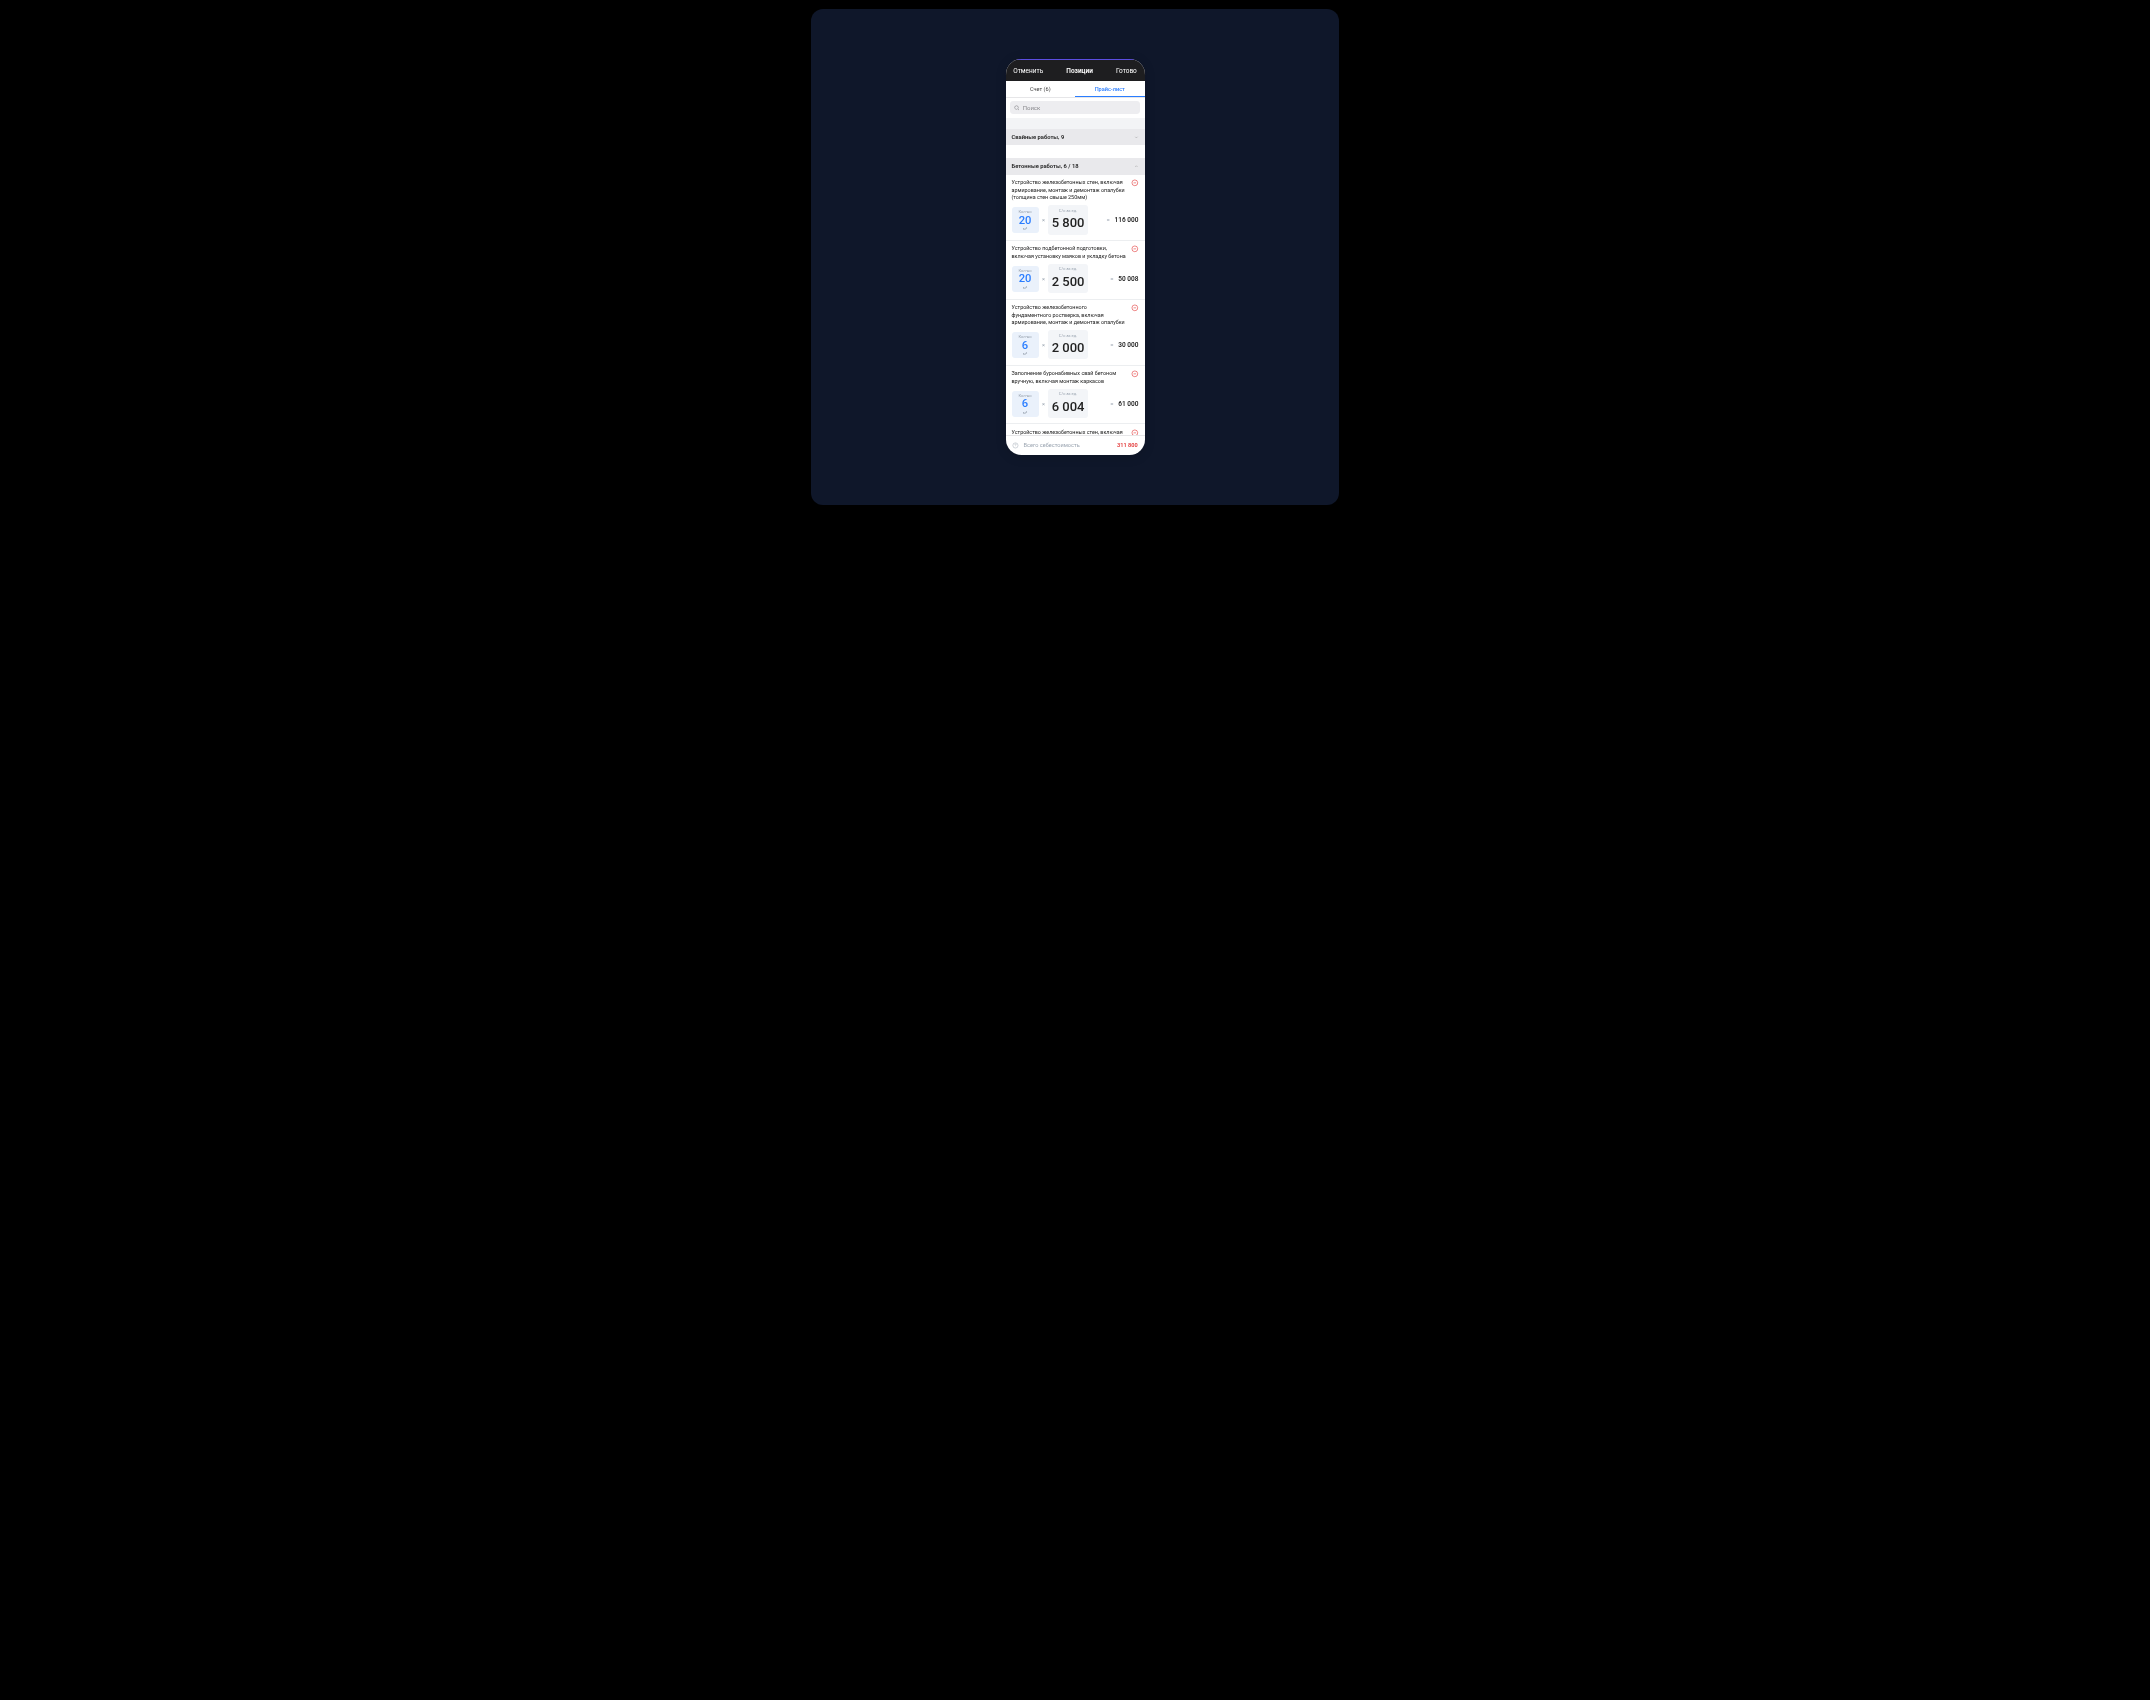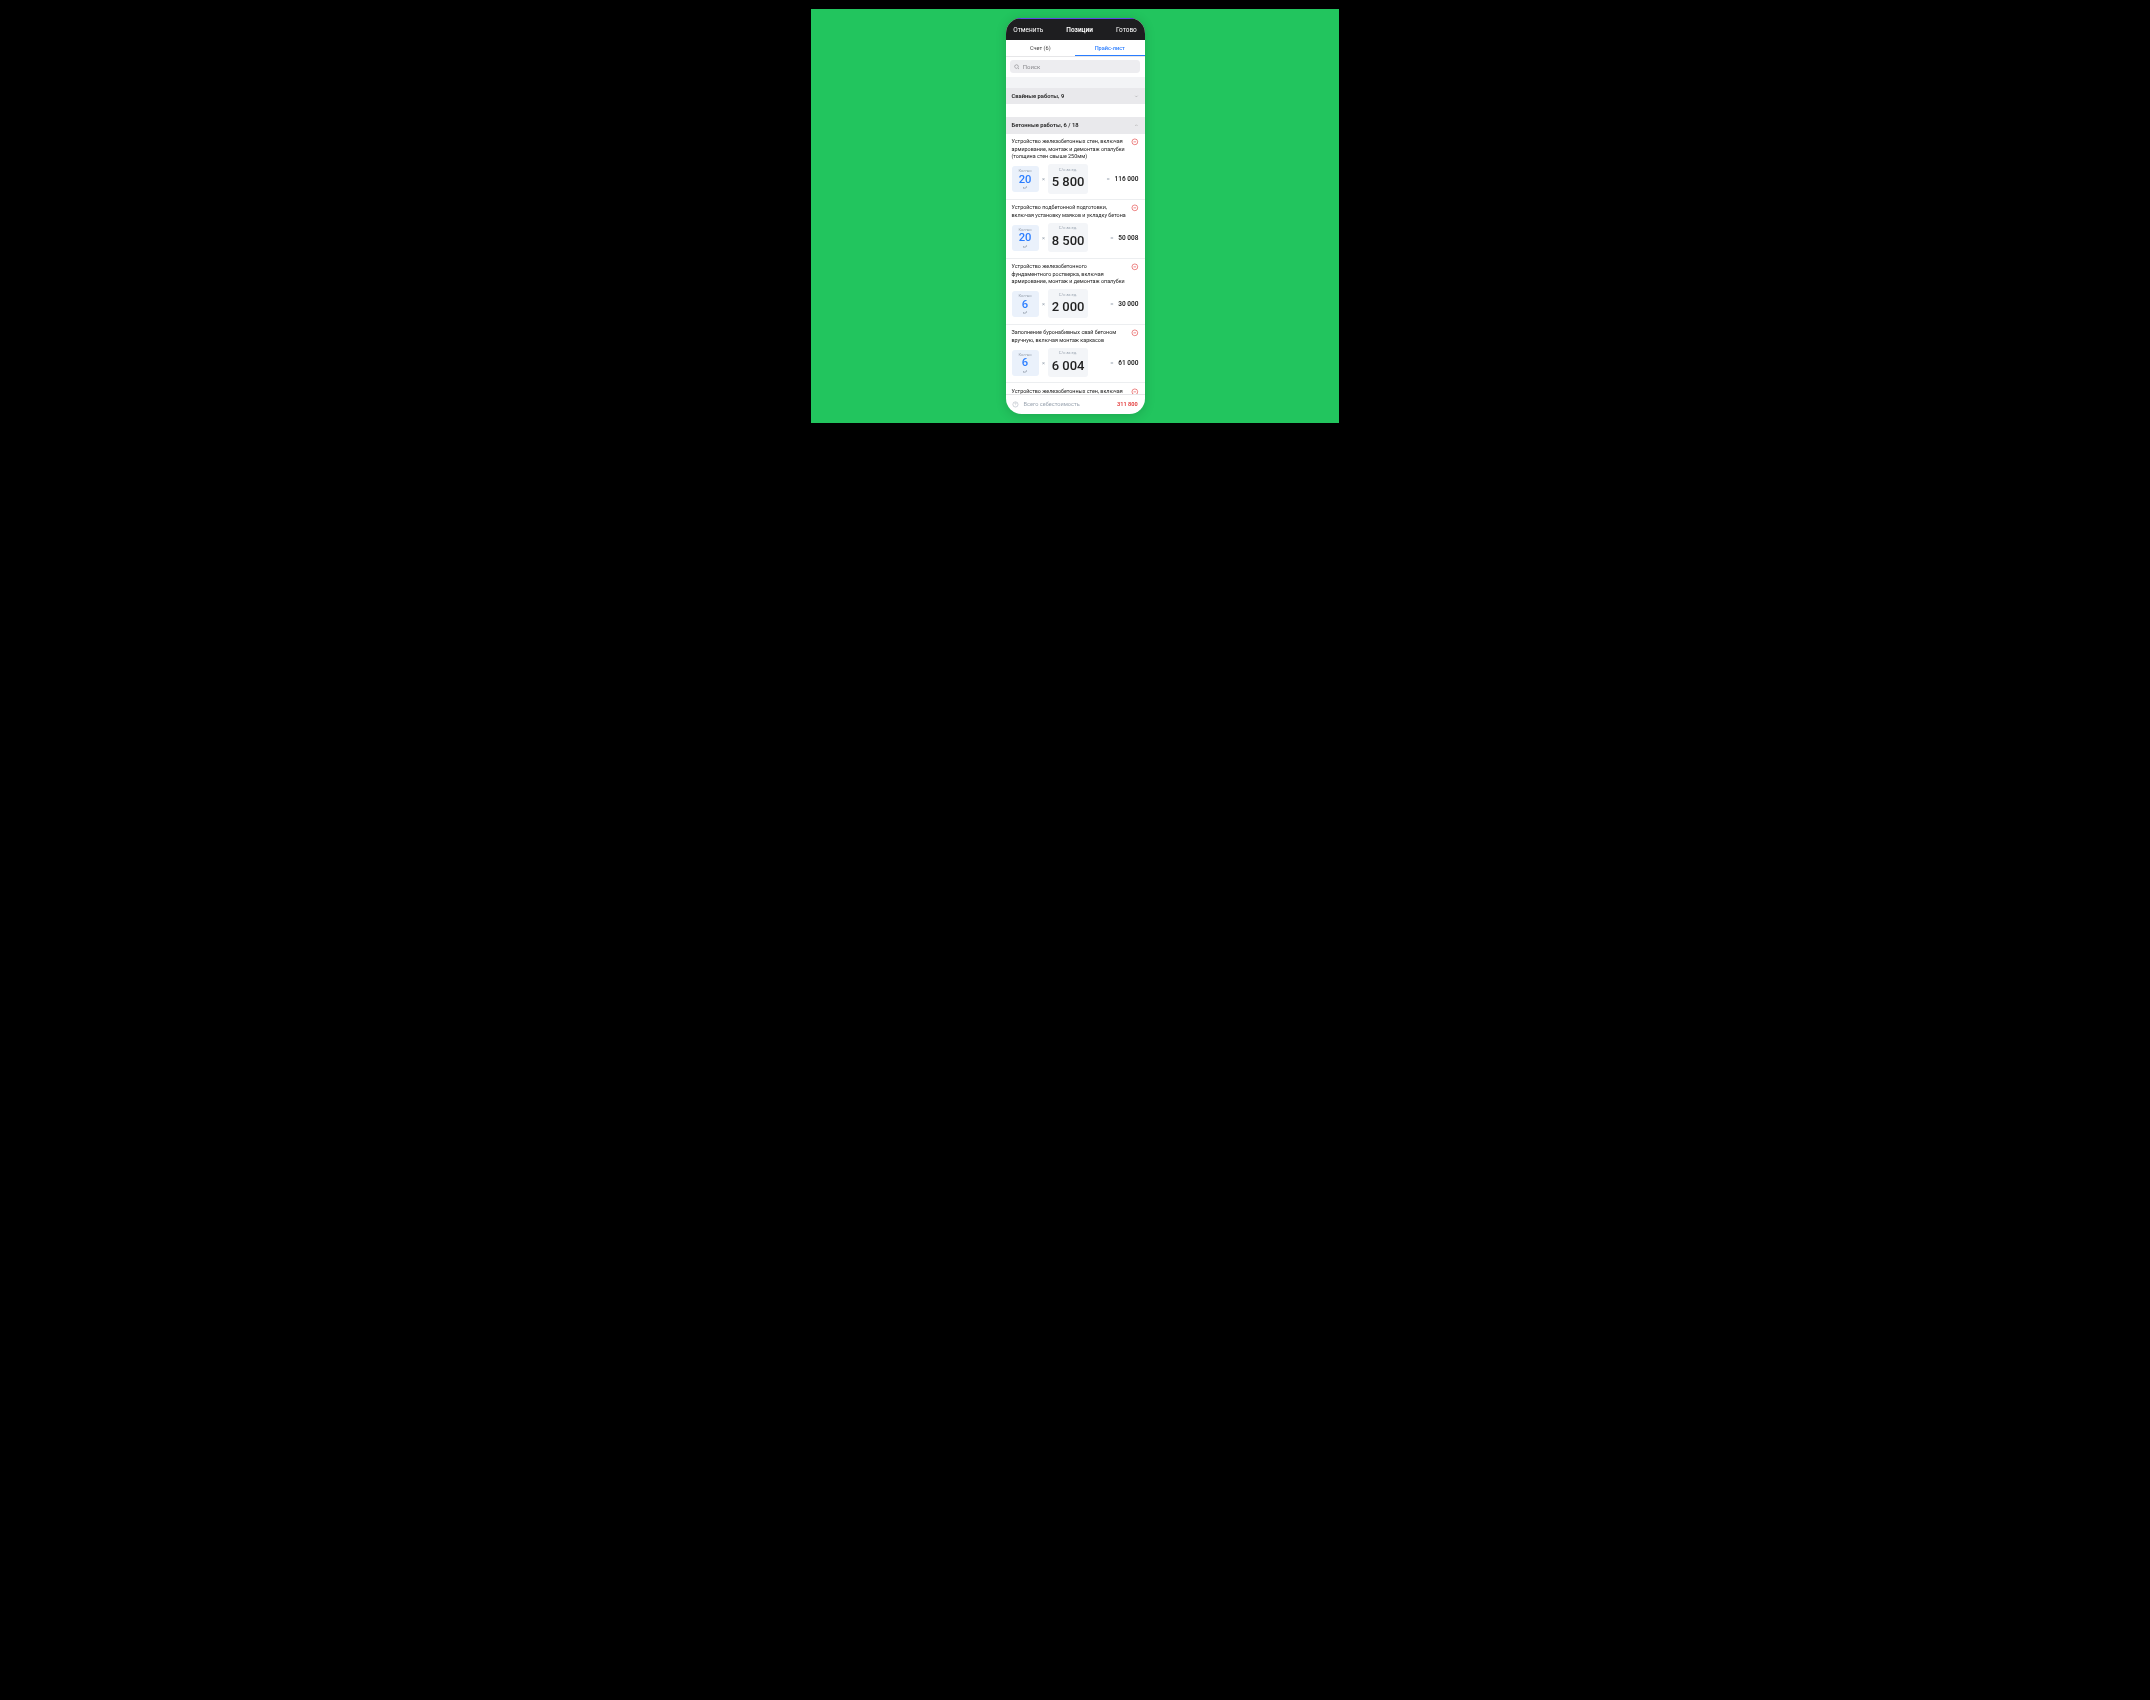--- a/index.html
+++ b/index.html
@@ -1,17 +1,17 @@
 <!DOCTYPE html>
 <html style="font-size:6.9px"><head>
 <meta charset="utf-8">
 <style>
   * { box-sizing: border-box; margin: 0; padding: 0; font-family: -apple-system, BlinkMacSystemFont, "Segoe UI", Roboto, Helvetica, Arial, sans-serif; }
   body { background:#000; display:flex; justify-content:center; align-items:flex-start; padding:8.6px 0; }
-  .stage { background:#22c55e; width:528px; height:414px; border-radius:0; display:flex; justify-content:center; align-items:center; }
+  .stage { background:#0f172a; width:528px; height:496px; border-radius:12px; display:flex; justify-content:center; align-items:center; }
   .phone { width:139px; height:396px; background:#fff; border-radius:15.5px; box-shadow:0 1.7px 10.3px rgba(0,0,0,0.15); overflow:hidden; display:flex; flex-direction:column; position:relative; }
   .topbar { background:#1e1e20; color:#fff; padding:7.7px 7.7px 6px 7.7px; border-top:1.7px solid #5b4de0; display:flex; justify-content:space-between; align-items:center; font-size:6.5px; }
   .topbar .title { font-weight:600; }
   .topbar .left, .topbar .right { font-weight:400; }
   .tabs { display:flex; background:#fff; border-bottom:0.4px solid #e6e6e8; }
   .tab { flex:1; text-align:center; padding:4.7px 0 3.9px 0; font-size:5.6px; color:#444; }
   .tab.active { color:#2a7dff; border-bottom:0.9px solid #2a7dff; font-weight:500; }
   .search-wrap { padding:3.4px 4.3px; background:#fff; }
   .search { background:#ededf0; border-radius:3.4px; display:flex; align-items:center; padding:3px 4.3px; color:#8a8a8e; font-size:6px; gap:2.6px; }
   .search svg { width:6px; height:6px; fill:#8a8a8e; }
@@ -122,21 +122,21 @@
     </div>
     <div class="calc-row">
       <div class="box">
         <div class="lbl">Кол-во</div>
         <div class="val-big">20</div>
         <div class="unit">м³</div>
       </div>
       <span class="times">×</span>
       <div class="box white">
         <div class="lbl">С/с за ед.</div>
-        <div class="val-med">8 500</div>
+        <div class="val-med">2 500</div>
       </div>
       <span class="eq">=</span>
       <span class="total-val">50 008</span>
     </div>
         </div>
         <div class="item">
     <div class="item-head">
       <div class="item-title">Устройство железобетонного фундаментного ростверка, включая армирование, монтаж и демонтаж опалубки</div>
       <div class="remove">
         <svg viewBox="0 0 24 24" fill="none" stroke="#e23535" stroke-width="1.8">

